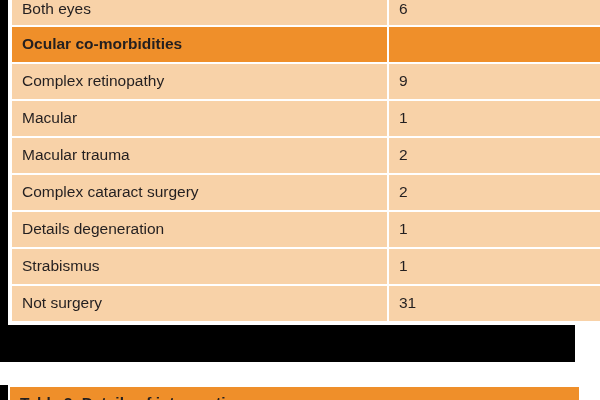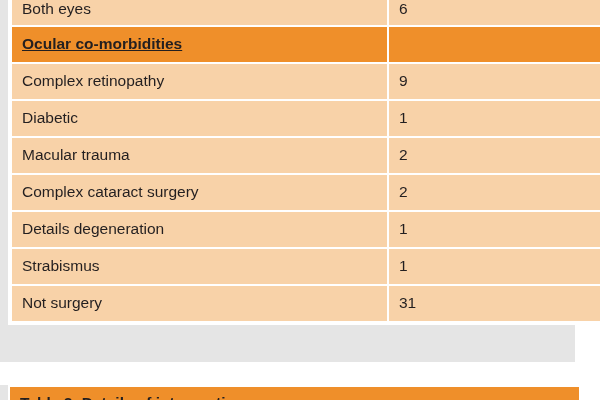--- a/index.html
+++ b/index.html
@@ -10,21 +10,21 @@
     width: 600px;
     height: 400px;
     background: #ffffff;
     font-family: "Liberation Sans", sans-serif;
     overflow: hidden;
   }
   .page {
     position: relative;
     width: 575px;
     height: 400px;
-    background: #e5e5e5;
+    background: #000000;
   }
 
   
   .table-wrap {
     position: absolute;
     left: 8px;
     top: -6px;
     width: 573px;
     background: #f7cfa4;
     border: 2px solid #ffffff;
@@ -48,21 +48,20 @@
   table.data-table td.label {
     width: 355px;
   }
   table.data-table td.value {
     width: 212px;
   }
   table.data-table tr.section td {
     background: #ef8f2a;
     font-weight: bold;
     color: #231f20;
-    text-decoration: underline;
   }
   table.data-table tr.first-row td {
     padding-top: 2px;
     height: 16px;
   }
 
   
   .next-caption {
     position: absolute;
     left: 8px;
@@ -103,21 +102,21 @@
         </tr>
         <tr class="section">
           <td class="label">Ocular co-morbidities</td>
           <td class="value"></td>
         </tr>
         <tr>
           <td class="label">Complex retinopathy</td>
           <td class="value">9</td>
         </tr>
         <tr>
-          <td class="label">Diabetic</td>
+          <td class="label">Macular</td>
           <td class="value">1</td>
         </tr>
         <tr>
           <td class="label">Macular trauma</td>
           <td class="value">2</td>
         </tr>
         <tr>
           <td class="label">Complex cataract surgery</td>
           <td class="value">2</td>
         </tr>

